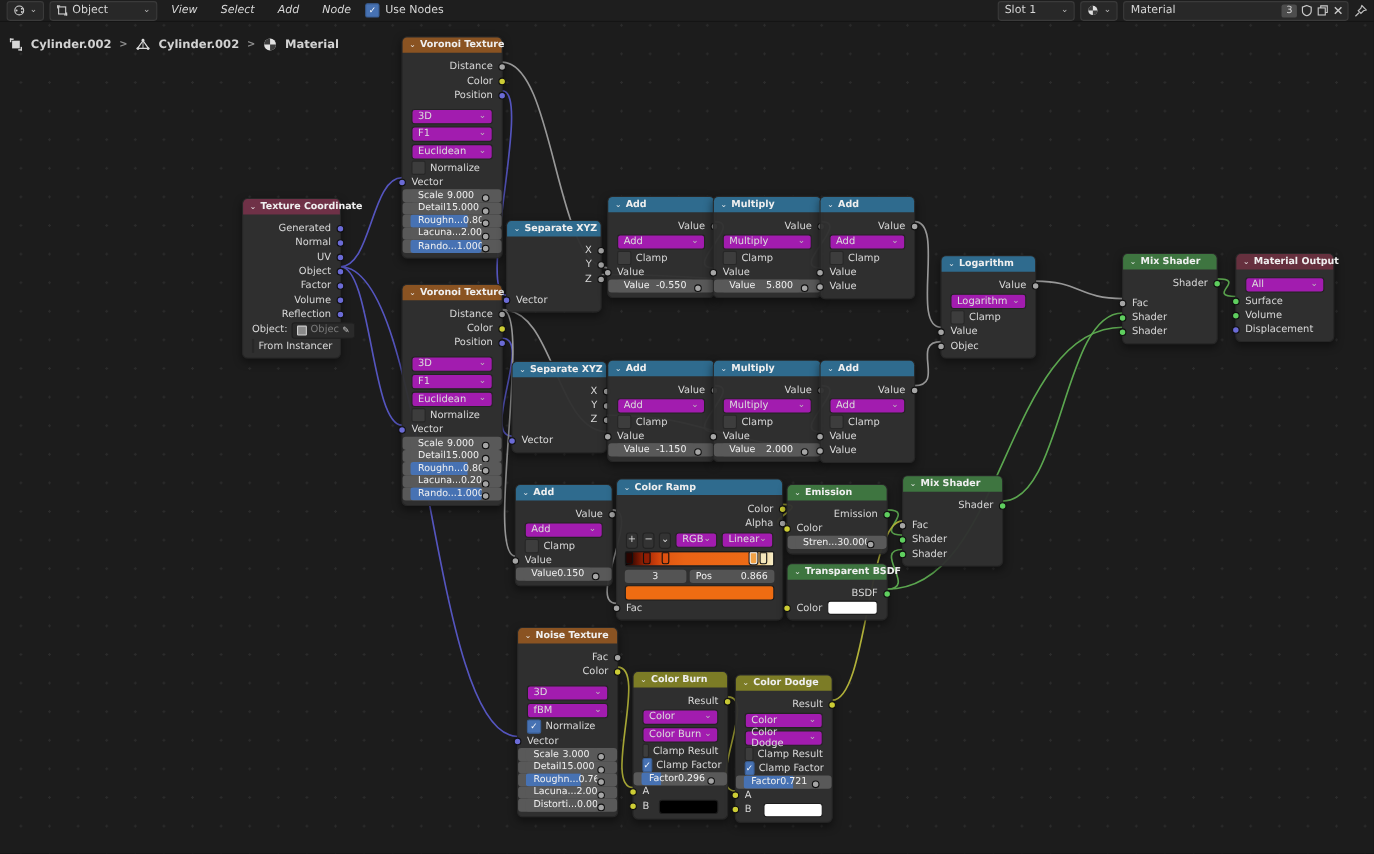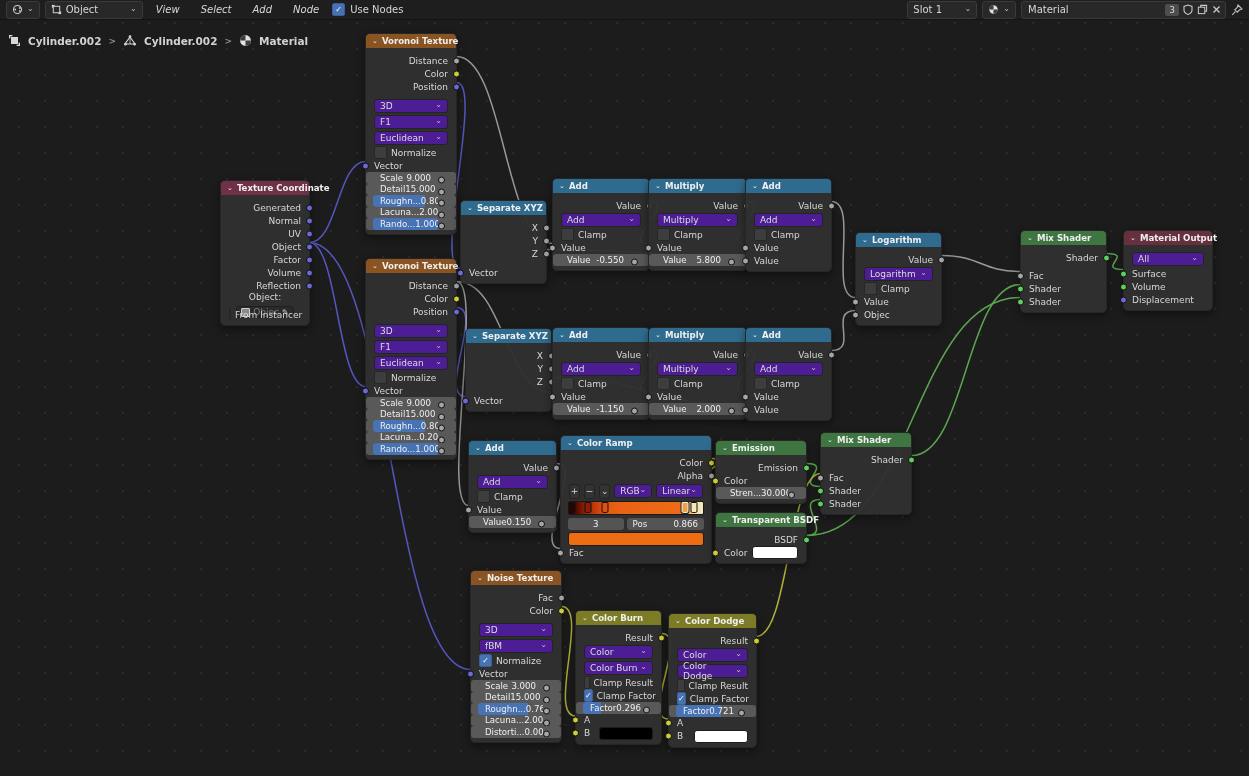--- a/index.html
+++ b/index.html
@@ -37,26 +37,26 @@
   .node-header{height:14px;border-radius:4px 4px 0 0;display:flex;align-items:center;gap:4px;
                padding:0 6px;font-size:8.6px;font-weight:600;color:#efefef;white-space:nowrap;}
   .hdr-chev{font-size:7px;color:rgba(240,240,240,.85);line-height:5px;}
   .node-body{padding:6px 0 4px;}
   .row{position:relative;height:13px;display:flex;align-items:center;padding:0 8px;gap:4px;}
   .row.out{justify-content:flex-end;}
   .row.select{height:16px;}
   .row.rampctl{height:18px;}
   .row.rampbar{height:16px;padding:0 7px;}
   .row.ramppos,.row.swatchbar{height:15px;padding:0 7px;gap:3px;}
-  .row.objfield{height:16px;flex-direction:column;}
+  .row.objfield{height:16px;}
   .lab{white-space:nowrap;}
   .sock{position:absolute;width:7px;height:7px;border-radius:50%;border:1px solid #0f0f0f;
         top:50%;transform:translateY(-50%);box-sizing:border-box;}
   .sock.in{left:-4px;} .sock.out{right:-4px;}
-  .select-box{flex:1;height:12px;background:#4c1d95;border:1px solid #232323;border-radius:3px;
+  .select-box{flex:1;height:12px;background:#a21caf;border:1px solid #232323;border-radius:3px;
           display:flex;align-items:center;justify-content:space-between;padding:0 5px;color:#dcdcdc;}
   .slider{flex:1;height:11.5px;background:#595959;border-radius:3px;position:relative;overflow:hidden;
           display:flex;align-items:center;justify-content:space-between;padding:0 7px;font-size:8.6px;color:#f0f0f0;}
   .slider .fill{position:absolute;left:0;top:0;bottom:0;background:#4772b3;}
   .slider span{position:relative;z-index:1;white-space:nowrap;}
   .swatch{width:52px;height:11px;border-radius:3px;border:1px solid #1d1d1d;margin-left:auto;}
   .objbox{flex:1;height:13px;background:#2a2a2a;border:1px solid #1f1f1f;border-radius:3px;
           display:flex;align-items:center;gap:3px;padding:0 4px;}
   .obj-ic{width:7px;height:7px;border:1px solid #cfcfcf;border-radius:1px;background:#8a8a8a;}
   .obj-ph{flex:1;color:#7c7c7c;}

